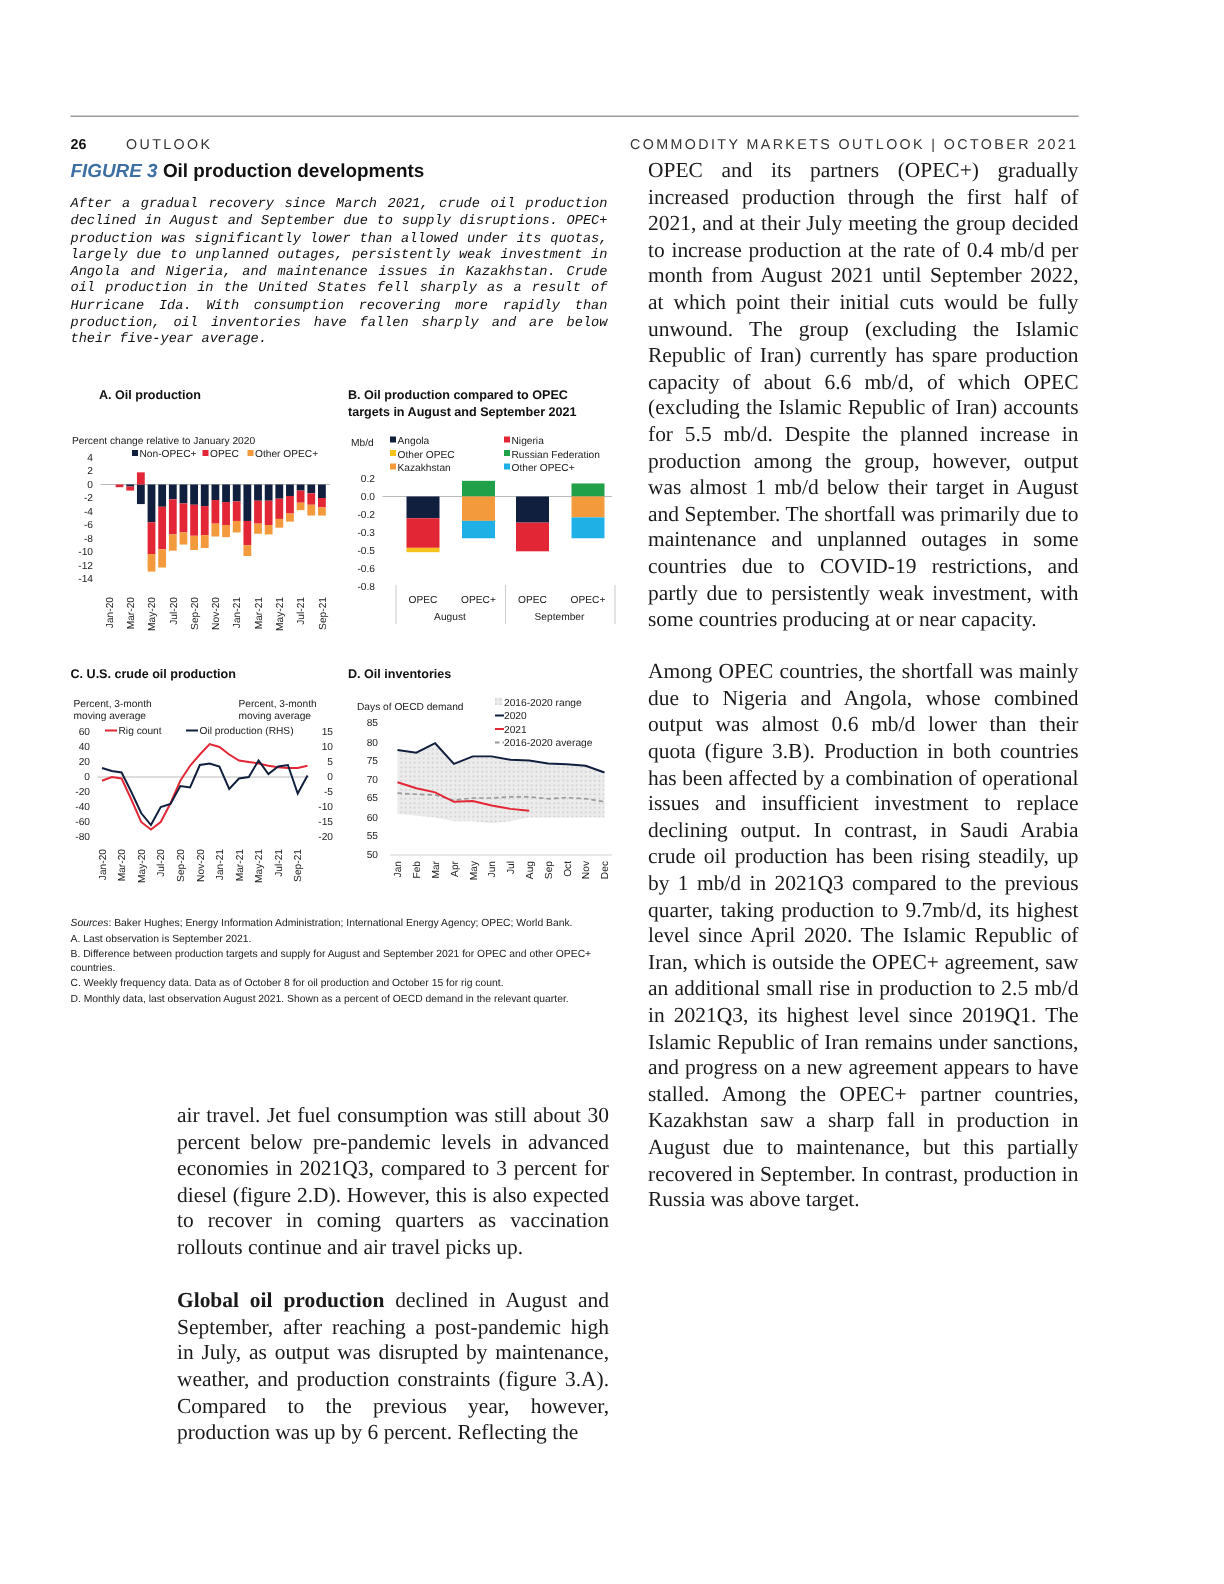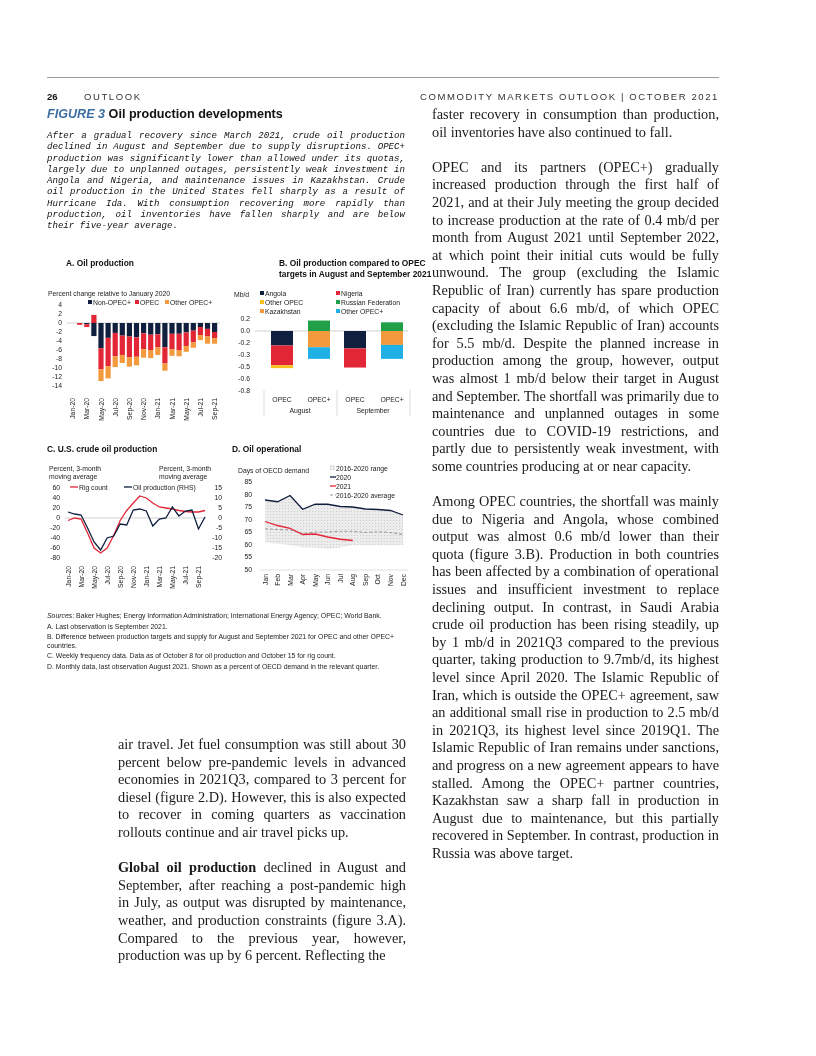--- a/index.html
+++ b/index.html
@@ -126,21 +126,21 @@
       <text x="91.89999999999999" y="112" text-anchor="end" transform="rotate(-90 91.89999999999999 112)">Sep-20</text>
       <text x="106.1" y="112" text-anchor="end" transform="rotate(-90 106.1 112)">Nov-20</text>
       <text x="120.29999999999998" y="112" text-anchor="end" transform="rotate(-90 120.29999999999998 112)">Jan-21</text>
       <text x="134.49999999999997" y="112" text-anchor="end" transform="rotate(-90 134.49999999999997 112)">Mar-21</text>
       <text x="148.7" y="112" text-anchor="end" transform="rotate(-90 148.7 112)">May-21</text>
       <text x="162.9" y="112" text-anchor="end" transform="rotate(-90 162.9 112)">Jul-21</text>
       <text x="177.1" y="112" text-anchor="end" transform="rotate(-90 177.1 112)">Sep-21</text>
     </g>
 </svg>
 
-<div class="abs panel-title" style="left:232px;top:258px;margin-left:47px;">
+<div class="abs panel-title" style="left:232px;top:258px;">
   <div>B. Oil production compared to OPEC</div>
   <div>targets in August and September 2021</div>
 </div>
 <svg class="abs" style="left:230px;top:286px;" width="185" height="130">
   <text x="4" y="11" font-size="6.8" fill="#222">Mb/d</text>
   <g font-size="6.8" fill="#222">
     <rect x="30" y="5" width="4" height="4" fill="#0f1f3d"></rect>
       <text x="35" y="10">Angola</text>
     <rect x="106" y="5" width="4" height="4" fill="#e32636"></rect>
       <text x="111" y="10">Nigeria</text>
@@ -236,21 +236,21 @@
       <text x="82.69047619047619" y="104" text-anchor="end" transform="rotate(-90 82.69047619047619 104)">Sep-20</text>
       <text x="95.73809523809524" y="104" text-anchor="end" transform="rotate(-90 95.73809523809524 104)">Nov-20</text>
       <text x="108.78571428571428" y="104" text-anchor="end" transform="rotate(-90 108.78571428571428 104)">Jan-21</text>
       <text x="121.83333333333333" y="104" text-anchor="end" transform="rotate(-90 121.83333333333333 104)">Mar-21</text>
       <text x="134.88095238095238" y="104" text-anchor="end" transform="rotate(-90 134.88095238095238 104)">May-21</text>
       <text x="147.92857142857144" y="104" text-anchor="end" transform="rotate(-90 147.92857142857144 104)">Jul-21</text>
       <text x="160.97619047619048" y="104" text-anchor="end" transform="rotate(-90 160.97619047619048 104)">Sep-21</text>
     </g>
 </svg>
 
-<div class="abs panel-title" style="left:232px;top:444px;">D. Oil operational</div>
+<div class="abs panel-title" style="left:232px;top:444px;">D. Oil inventories</div>
 <svg class="abs" style="left:230px;top:462px;" width="185" height="145">
   <defs>
     <pattern id="dots" width="3" height="3" patternUnits="userSpaceOnUse">
       <rect width="3" height="3" fill="#ececec"></rect>
         <circle cx="1.5" cy="1.5" r="0.6" fill="#c8c8c8"></circle>
     </pattern>
   </defs>
   <text x="8" y="11" font-size="6.8" fill="#222">Days of OECD demand</text>
   <g font-size="6.8" fill="#222">
     <rect x="100" y="3" width="5" height="5" fill="url(#dots)"></rect>
@@ -300,16 +300,15 @@
   <p>C. Weekly frequency data. Data as of October 8 for oil production and October 15 for rig count.</p>
   <p>D. Monthly data, last observation August 2021. Shown as a percent of OECD demand in the relevant quarter.</p>
 </div>
 
 <div class="abs body-col left-body">
   <p>air travel. Jet fuel consumption was still about 30 percent below pre-pandemic levels in advanced economies in 2021Q3, compared to 3 percent for diesel (figure 2.D). However, this is also expected to recover in coming quarters as vaccination rollouts continue and air travel picks up.</p>
   <p><b>Global oil production</b><span> declined in August and September, after reaching a post-pandemic high in July, as output was disrupted by maintenance, weather, and production constraints  (figure 3.A). Compared to the previous year, however, production was up by 6 percent. Reflecting the</span></p>
 </div>
 
 <div class="abs body-col right-body">
-  <p>faster recovery in consumption than production, oil inventories have also continued to fall.</p>
   <p>OPEC and its partners (OPEC+) gradually increased production through the first half of 2021, and at their July meeting the group decided to increase production at the rate of 0.4 mb/d per month from August 2021 until September 2022, at which point their initial cuts would be fully unwound. The group (excluding the Islamic Republic of Iran) currently has spare production capacity of about 6.6 mb/d, of which OPEC (excluding the Islamic Republic of Iran) accounts for 5.5 mb/d. Despite the planned increase in production among the group, however, output was almost 1 mb/d below their target in August and September. The shortfall was primarily due to maintenance and unplanned outages in some countries due to COVID-19 restrictions, and partly due to persistently weak investment, with some countries producing at or near capacity.</p>
   <p>Among OPEC countries, the shortfall was mainly due to Nigeria and Angola, whose combined output was almost 0.6 mb/d lower than their quota (figure 3.B). Production in both countries has been affected by a combination of operational issues and insufficient investment to replace declining output. In contrast, in Saudi Arabia crude oil production has been rising steadily, up by 1 mb/d in 2021Q3 compared to the previous quarter, taking production to 9.7mb/d, its highest level since April 2020. The Islamic Republic of Iran, which is outside the OPEC+ agreement, saw an additional small rise in production to 2.5 mb/d in 2021Q3, its highest level since 2019Q1. The Islamic Republic of Iran remains under sanctions, and progress on a new agreement appears to have stalled. Among the OPEC+ partner countries, Kazakhstan saw a sharp fall in production in August due to maintenance, but this partially recovered in September. In contrast, production in Russia was above target.</p>
 </div>
 
 </body></html>

